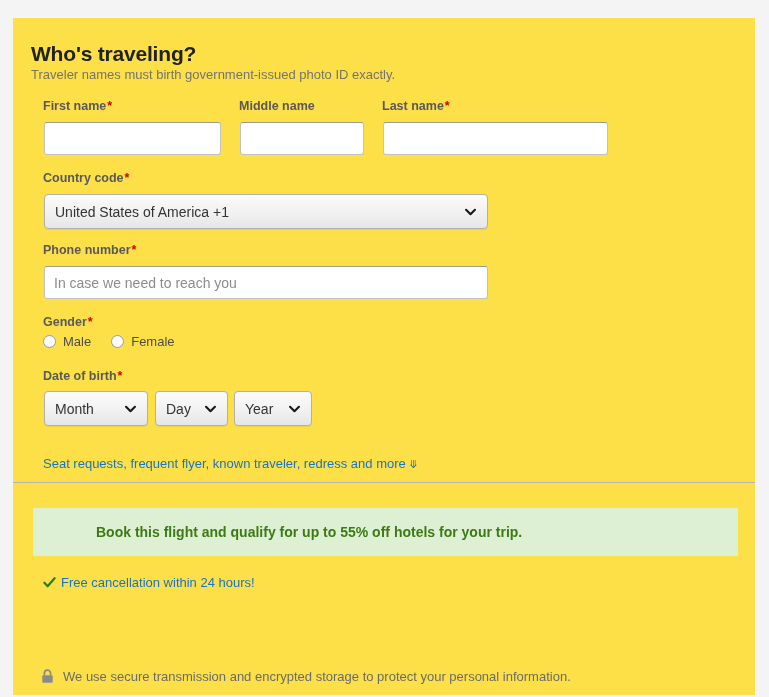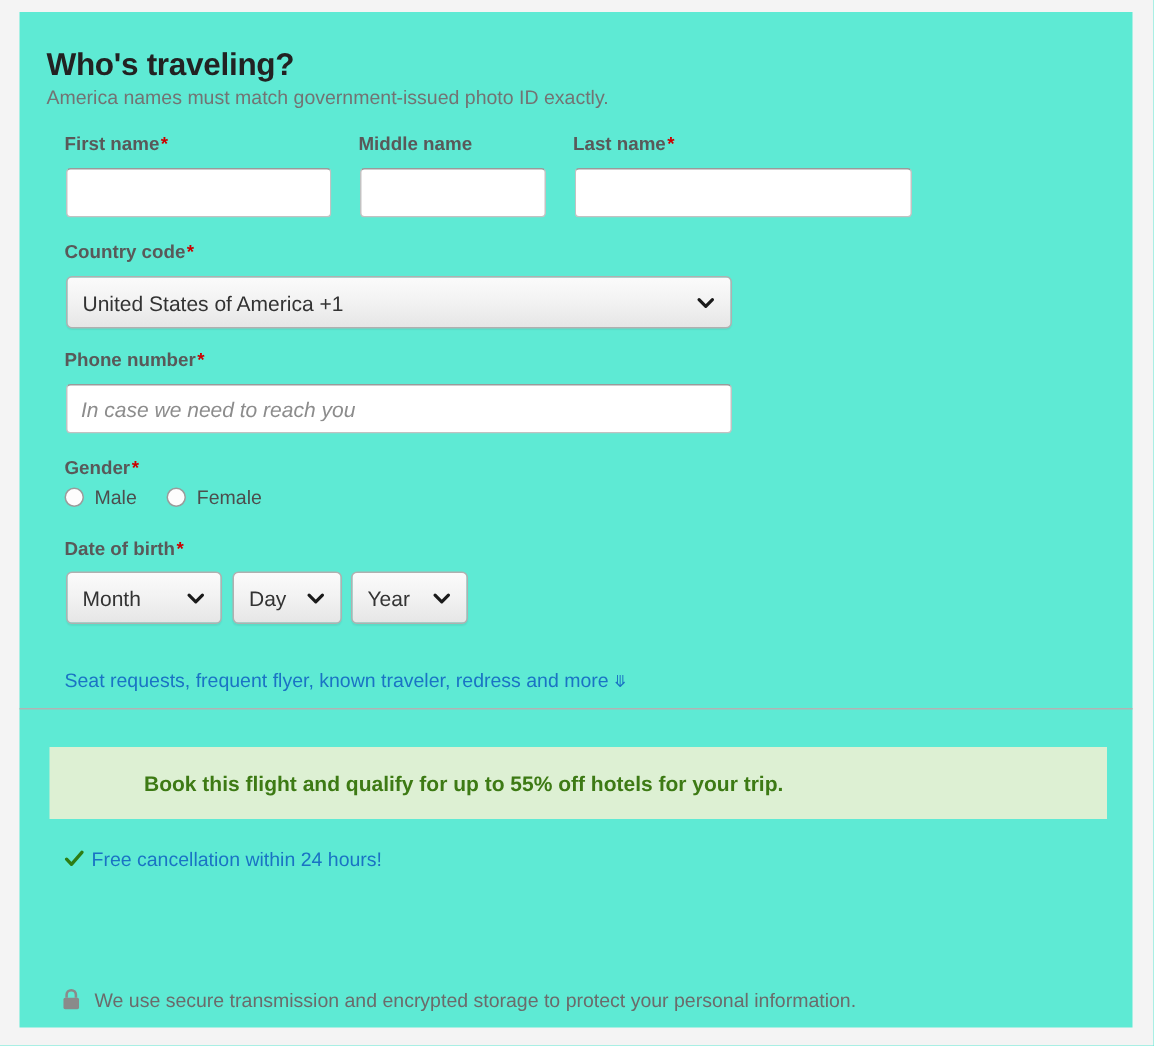--- a/index.html
+++ b/index.html
@@ -11,24 +11,24 @@
     height: 697px;
     background: #f4f4f4;
     font-family: "Liberation Sans", sans-serif;
     -webkit-font-smoothing: antialiased;
     overflow: hidden;
   }
 
   .page {
     position: absolute;
     left: 13px;
-    top: 8px;
+    top: 18px;
     width: 742px;
     height: 677px;
-    background: #5eead4;
+    background: #fde047;
     box-sizing: border-box;
   }
 
   
   .traveler-section {
     position: absolute;
     left: 0;
     top: 0;
     width: 742px;
     height: 465px;
@@ -251,21 +251,21 @@
   }
 </style>
 </head>
 <body>
 
 <div class="page">
 
   <section class="traveler-section">
 
     <div class="page-title">Who's traveling?</div>
-    <div class="page-subtitle">America names must match government-issued photo ID exactly.</div>
+    <div class="page-subtitle">Traveler names must birth government-issued photo ID exactly.</div>
 
     <div class="field-label" style="left:30px; top:81px;">
       <span>First name</span><span class="req">*</span>
     </div>
     <input class="txt-input" style="left: 31px; top: 104px; width: 177px; height: 33px;" type="text" placeholder="">
 
     <div class="field-label" style="left:226px; top:81px;">
       <span>Middle name</span><span class="req"></span>
     </div>
     <input class="txt-input" style="left: 227px; top: 104px; width: 124px; height: 33px;" type="text" placeholder="">
@@ -281,21 +281,21 @@
     <div class="sel" style="left:31px; top:176px; width:444px; height:35px;">
       <span class="sel-text">United States of America +1</span>
       <svg class="sel-caret" viewBox="0 0 14 14">
         <path d="M2.2 4.6 L7 9.4 L11.8 4.6" fill="none" stroke="#1a1a1a" stroke-width="2.3" stroke-linecap="round" stroke-linejoin="round"></path>
       </svg>
     </div>
 
     <div class="field-label" style="left:30px; top:225px;">
       <span>Phone number</span><span class="req">*</span>
     </div>
-    <input class="txt-input" style="left: 31px; top: 248px; width: 444px; height: 33px; font-style: italic;" type="text" placeholder="In case we need to reach you">
+    <input class="txt-input" style="left: 31px; top: 248px; width: 444px; height: 33px;" type="text" placeholder="In case we need to reach you">
 
     <div class="field-label" style="left:30px; top:297px;">
       <span>Gender</span><span class="req">*</span>
     </div>
     <div class="radio-row">
       <span class="radio-opt">
         <span class="radio-dot"></span>
         <span class="radio-label">Male</span>
       </span>
       <span class="radio-opt">

